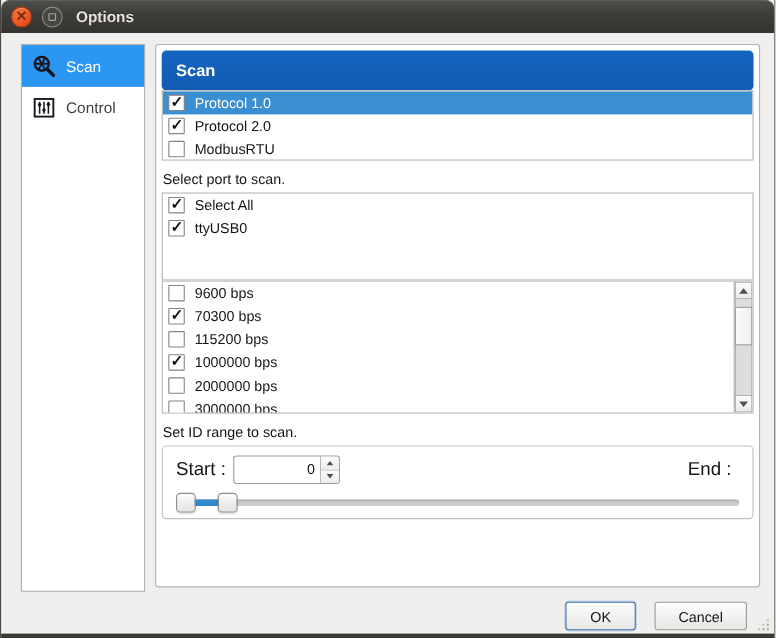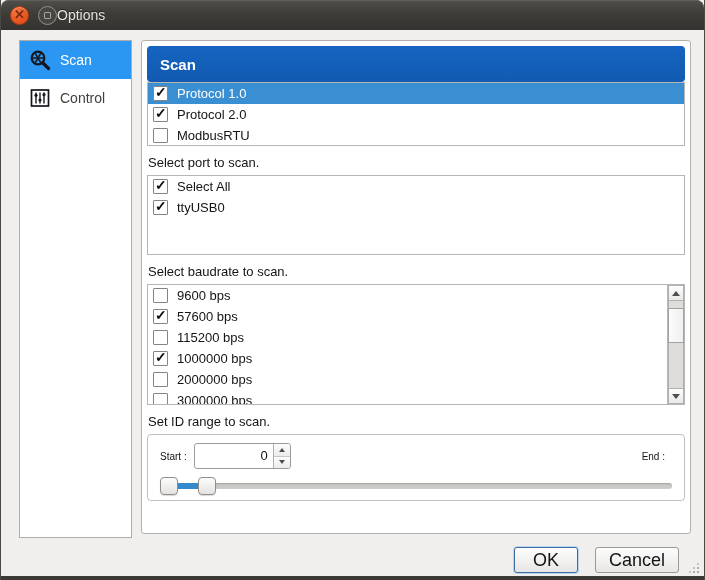--- a/index.html
+++ b/index.html
@@ -29,21 +29,21 @@
   .close-btn{
     background:radial-gradient(circle at 35% 30%, #f4763f, #e8541f 60%, #d84814);
     border:1px solid #b63c10;
     box-shadow:inset 0 1px 0 rgba(255,255,255,.35);
   }
   .close-btn .glyph{ color:#7e2a0c; font-size:13px; font-weight:bold; line-height:1; margin-top:-1px; }
   .max-btn{
     background:#474641; border:1px solid #918f88;
   }
   .max-btn .glyph{ width:7px; height:7px; border:1.5px solid #a5a39c; border-radius:1px; }
-  .tb-title{ color:#e6e3dd; font-size:14px; font-weight:normal; 
+  .tb-title{ color:#e6e3dd; font-size:14px; font-weight:bold; margin-left:12px;
     text-shadow:0 -1px 0 rgba(0,0,0,.5); }
 
   
   .sidebar{
     position:absolute; left:18px; top:40px; width:113px; height:498px;
     background:#ffffff; border:1px solid #aeadaa;
   }
   .side-item{ height:38px; display:flex; align-items:center; padding-left:7px; gap:8px;
     font-size:14px; color:#404040; cursor:default; }
   .side-item.selected{ background:var(--sidebar-selected,#2b97f2); color:#ffffff; }
@@ -89,21 +89,21 @@
   .tri-down{ width:0; height:0; border-left:4px solid transparent; border-right:4px solid transparent;
     border-top:5px solid #4e4e4e; }
   .sb-track{ position:relative; flex:1; background:#dedddb; border-left:1px solid #b2b1ae; border-right:1px solid #b2b1ae; }
   .sb-handle{ position:absolute; left:-1px; right:-1px; top:8%; height:40%;
     background:linear-gradient(90deg,#fbfbfb,#f0f0f0); border:1px solid #a3a2a0; }
 
   
   .groupbox{ margin-top:0; height:67px; border:1px solid #c2c1be; border-radius:4px;
     padding:8px 12px 0 12px; }
   .spin-row{ display:flex; align-items:center; }
-  .spin-label{ font-size:10px; color:#141414; margin-right:7px; }
+  .spin-label{ font-size:17px; color:#141414; margin-right:7px; }
   .spin-label.end{ margin-left:auto; }
   .spinbox{ display:flex; width:97px; height:26px; background:#ffffff;
     border:1px solid #9b9a97; border-radius:3px; overflow:hidden; }
   .spinbox.end-box{ width:100px; }
   .spin-value{ flex:1; font-size:13px; color:#111; text-align:right; line-height:24px; padding-right:5px; }
   .spin-btns{ width:17px; border-left:1px solid #b2b1ae; display:flex; flex-direction:column; }
   .spin-btn{ flex:1; background:linear-gradient(#fcfcfc,#ececec);
     display:flex; align-items:center; justify-content:center; }
   .spin-btn.up{ border-bottom:1px solid #c8c7c4; }
   .spin-tri-up{ width:0; height:0; border-left:3.5px solid transparent; border-right:3.5px solid transparent;
@@ -119,21 +119,21 @@
   .slider-fill{ position:absolute; left:2px; width:50px; top:6px; height:6px;
     background:var(--slider-fill,#3289cc); border-radius:3px; }
   .slider-handle{ position:absolute; top:0; width:18px; height:18px;
     background:linear-gradient(#fcfcfc,#e4e3e1); border:1px solid #8f8e8b; border-radius:4px;
     box-shadow:0 1px 1px rgba(0,0,0,.15); }
   .slider-handle.h1{ left:0; }
   .slider-handle.h2{ left:38px; }
 
   
   .btn{ position:absolute; top:547px; height:26px; font-family:"Liberation Sans",sans-serif;
-    font-size:18px; color:#141414; background:linear-gradient(#fdfdfd,#e7e6e4);
+    font-size:13px; color:#141414; background:linear-gradient(#fdfdfd,#e7e6e4);
     border:1px solid #9b9a97; border-radius:3px; cursor:default; }
   .btn.ok{ left:513px; width:64px; border-color:#3c6ea5; box-shadow:0 0 0 1px #bcd4ea; }
   .btn.cancel{ left:594px; width:84px; }
 
   .sizegrip{ position:absolute; right:5px; bottom:7px; width:10px; height:10px; }
   .sizegrip::before{ content:""; position:absolute; right:0; bottom:0; width:2px; height:2px;
     background:#aeaca7;
     box-shadow:-4px 0 0 #aeaca7, 0 -4px 0 #aeaca7, -8px 0 0 #c6c4bf, -4px -4px 0 #c6c4bf, 0 -8px 0 #c6c4bf; }
 </style>
 </head>
@@ -223,32 +223,31 @@
           <span class="row-label">Select All</span>
         </div>
         <div class="list-row">
           <span class="checkbox">
             <span class="check">✓</span>
           </span>
           <span class="row-label">ttyUSB0</span>
         </div>
       </div>
 
-    <div class="section-label">Select baudrate to scan.</div>
     <div class="listbox baud">
       <div class="baud-rows" id="baud-list">
           <div class="list-row">
             <span class="checkbox"></span>
             <span class="row-label">9600 bps</span>
           </div>
           <div class="list-row">
             <span class="checkbox">
               <span class="check">✓</span>
             </span>
-            <span class="row-label">57600 bps</span>
+            <span class="row-label">70300 bps</span>
           </div>
           <div class="list-row">
             <span class="checkbox"></span>
             <span class="row-label">115200 bps</span>
           </div>
           <div class="list-row">
             <span class="checkbox">
               <span class="check">✓</span>
             </span>
             <span class="row-label">1000000 bps</span>

